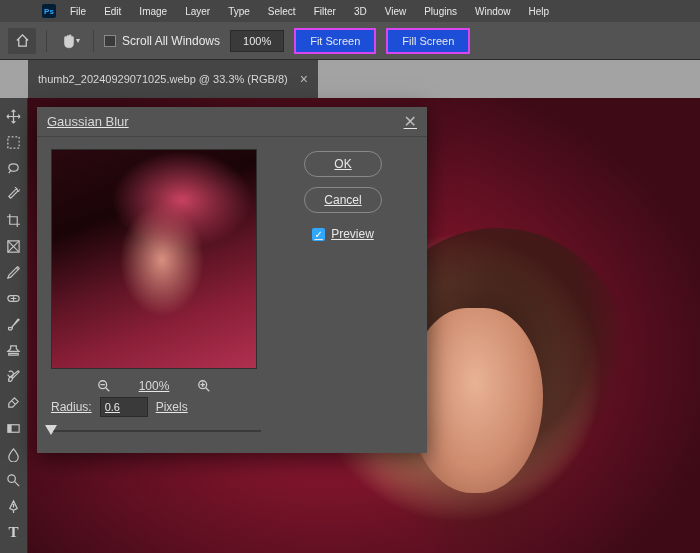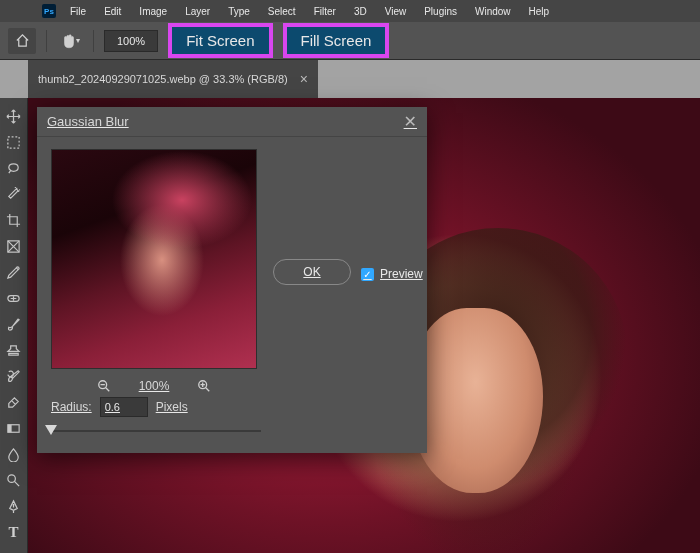--- a/index.html
+++ b/index.html
@@ -11,21 +11,21 @@
 .menu-item { padding: 3px 8px; cursor: default; font-size: 10px; color: #e8e8e8; }
 
 
 .optionsbar { height: 38px; background: #535353; display: flex; align-items: center; padding: 0 8px; gap: 10px; border-bottom: 1px solid #2a2a2a; }
 .home-btn { width: 28px; height: 26px; background: #454545; display: flex; align-items: center; justify-content: center; cursor: pointer; border-radius: 2px; }
 .hand-icon { width: 26px; height: 22px; display: flex; align-items: center; justify-content: center; font-size: 16px; color: #e8e8e8; }
 .sep { width: 1px; height: 22px; background: #404040; }
 .checkbox-wrap { display: flex; align-items: center; gap: 6px; }
 .checkbox { width: 12px; height: 12px; border: 1px solid #888; background: #3a3a3a; }
 .zoom-display { background: #3a3a3a; border: 1px solid #2a2a2a; padding: 4px 12px; font-size: 11px; min-width: 50px; text-align: center; }
-.opt-btn { background: #0c4a6e; border: 4px solid #d946ef; padding: 5px 14px; font-size: 15px; color: #e8e8e8; cursor: pointer; }
+.opt-btn { background: #1d4ed8; border: 2px solid #d946ef; padding: 5px 14px; font-size: 11px; color: #e8e8e8; cursor: pointer; }
 
 
 .tab-area { height: 38px; background: #a3a3a3; display: flex; align-items: stretch; padding-left: 28px; }
 .doc-tab { background: #454545; display: flex; align-items: center; padding: 0 10px; gap: 8px; font-size: 11px; color: #d8d8d8; max-width: 310px; }
 .tab-close { font-size: 14px; color: #bbb; cursor: pointer; margin-left: 4px; }
 
 
 .main { position: relative; height: calc(553px - 22px - 38px - 26px); display: flex; }
 
 
@@ -63,21 +63,21 @@
 .preview-box { width: 206px; }
 .preview-img { width: 206px; height: 220px; background:
   radial-gradient(ellipse 100px 70px at 130px 50px, #c94260 0%, rgba(201,66,96,0) 70%),
   radial-gradient(ellipse 60px 80px at 110px 110px, #d89080 0%, rgba(216,144,128,0) 70%),
   linear-gradient(160deg, #2a0810 0%, #1a0408 30%, #5e1424 55%, #8a1f38 75%, #b03050 100%);
   border: 1px solid #2e2e2e;
 }
 .preview-controls { display: flex; align-items: center; justify-content: center; gap: 28px; padding-top: 10px; font-size: 12px; color: #d8d8d8; }
 .mag-btn { cursor: pointer; display:flex; align-items:center; }
 .mag-btn svg { width:14px; height:14px; stroke:#d0d0d0; fill:none; stroke-width:1.5; }
-.dialog-right { flex: 1; display: flex; gap: 10px; align-items: center; padding-top: 2px; }
+.dialog-right { flex: 1; display: flex; flex-direction: column; gap: 10px; align-items: center; padding-top: 2px; }
 .pill-btn { width: 78px; height: 26px; border-radius: 14px; border: 1px solid #888; background: transparent; color: #e8e8e8; font-size: 12px; cursor: pointer; display:flex; align-items:center; justify-content:center; }
 .pill-btn.primary { border-width: 1.5px; }
 .dialog-check { display:flex; align-items:center; gap:6px; margin-top: 4px; font-size:12px; }
 .dialog-check .cb { width:13px; height:13px; background:#31a8ff; border-radius:2px; display:flex; align-items:center; justify-content:center; color:#fff; font-size:10px; }
 
 .radius-row { display:flex; align-items:center; gap:8px; margin-top: 4px; font-size: 12px; color:#d8d8d8; }
 .radius-input { width: 48px; height: 20px; background:#3a3a3a; border:1px solid #2a2a2a; color:#e8e8e8; font-size:11px; padding:0 4px; }
 .slider { position: relative; width: 210px; height: 16px; margin-top: 6px; }
 .slider-track { position:absolute; left:0; right:0; top:7px; height:2px; background:#3a3a3a; }
 .slider-thumb { position:absolute; left:0; top:2px; width:0; height:0; border-left:6px solid transparent; border-right:6px solid transparent; border-top:10px solid #d8d8d8; transform: translateX(-6px); cursor:pointer; }
@@ -108,20 +108,24 @@
       </svg>
   </div>
   <div class="sep"></div>
   <div class="hand-icon">
     <svg viewBox="0 0 16 16" width="18" height="18">
         <path d="M4 8 V5 Q4 4 5 4 Q6 4 6 5 V4 Q6 3 7 3 Q8 3 8 4 V3.5 Q8 2.5 9 2.5 Q10 2.5 10 3.5 V5 Q10 4 11 4 Q12 4 12 5 V10 Q12 14 8 14 Q4 14 4 10 Z" stroke="#d0d0d0" fill="#d0d0d0" stroke-width="0.5"></path>
       </svg>
     <span style="font-size:8px;margin-left:-2px;color:#d0d0d0">▾</span>
   </div>
   <div class="sep"></div>
+  <label class="checkbox-wrap">
+    <span class="checkbox"></span>
+    <span>Scroll All Windows</span>
+  </label>
   <div class="zoom-display">100%</div>
   <button class="opt-btn">Fit Screen</button>
   <button class="opt-btn">Fill Screen</button>
 </div>
 
 <div class="tab-area">
   <div class="doc-tab">
     <span>thumb2_20240929071025.webp @ 33.3% (RGB/8)</span>
     <span class="tab-close">×</span>
   </div>
@@ -247,20 +251,21 @@
           <span class="mag-btn">
             <svg viewBox="0 0 16 16">
                 <circle cx="6.5" cy="6.5" r="4.5"></circle>
                 <path d="M10 10 L14 14 M4 6.5 H9 M6.5 4 V9"></path>
               </svg>
           </span>
         </div>
       </div>
       <div class="dialog-right">
         <button class="pill-btn primary">OK</button>
+        <button class="pill-btn">Cancel</button>
         <label class="dialog-check">
           <span class="cb">✓</span>
           <span>Preview</span>
         </label>
       </div>
     </div>
     <div class="radius-row">
       <span>Radius:</span>
       <input class="radius-input" value="0.6" style="">
       <span>Pixels</span>

